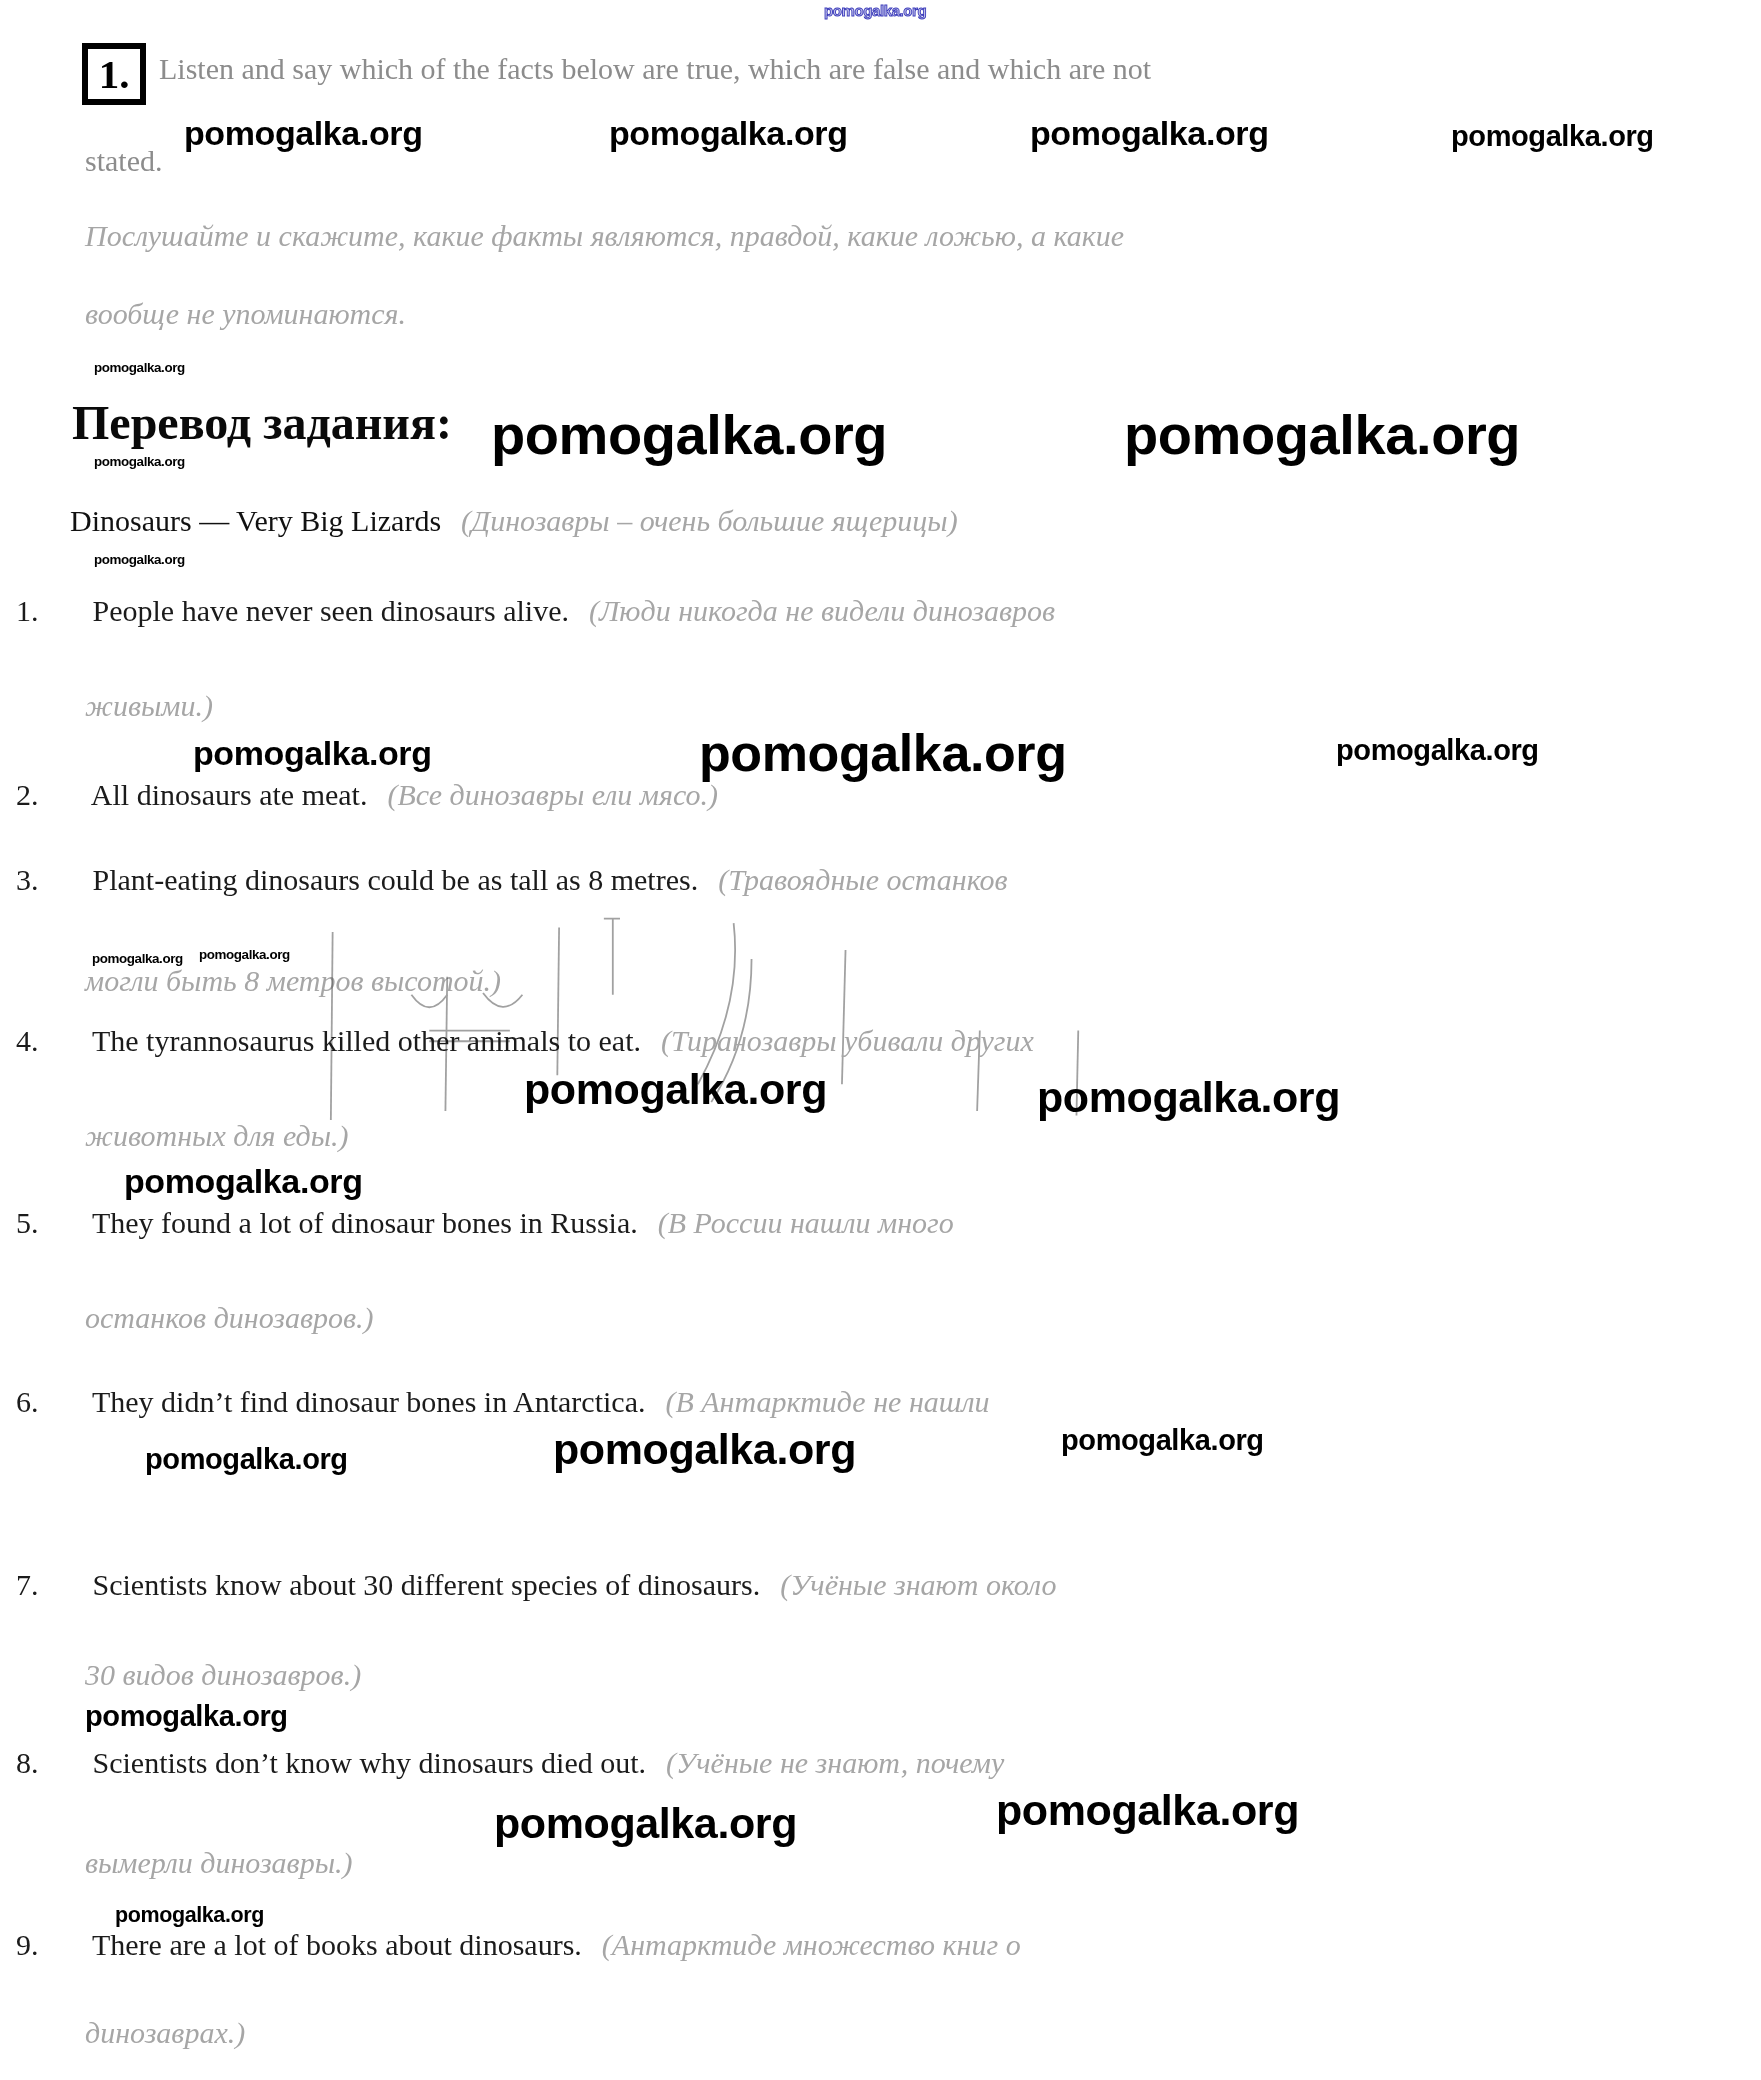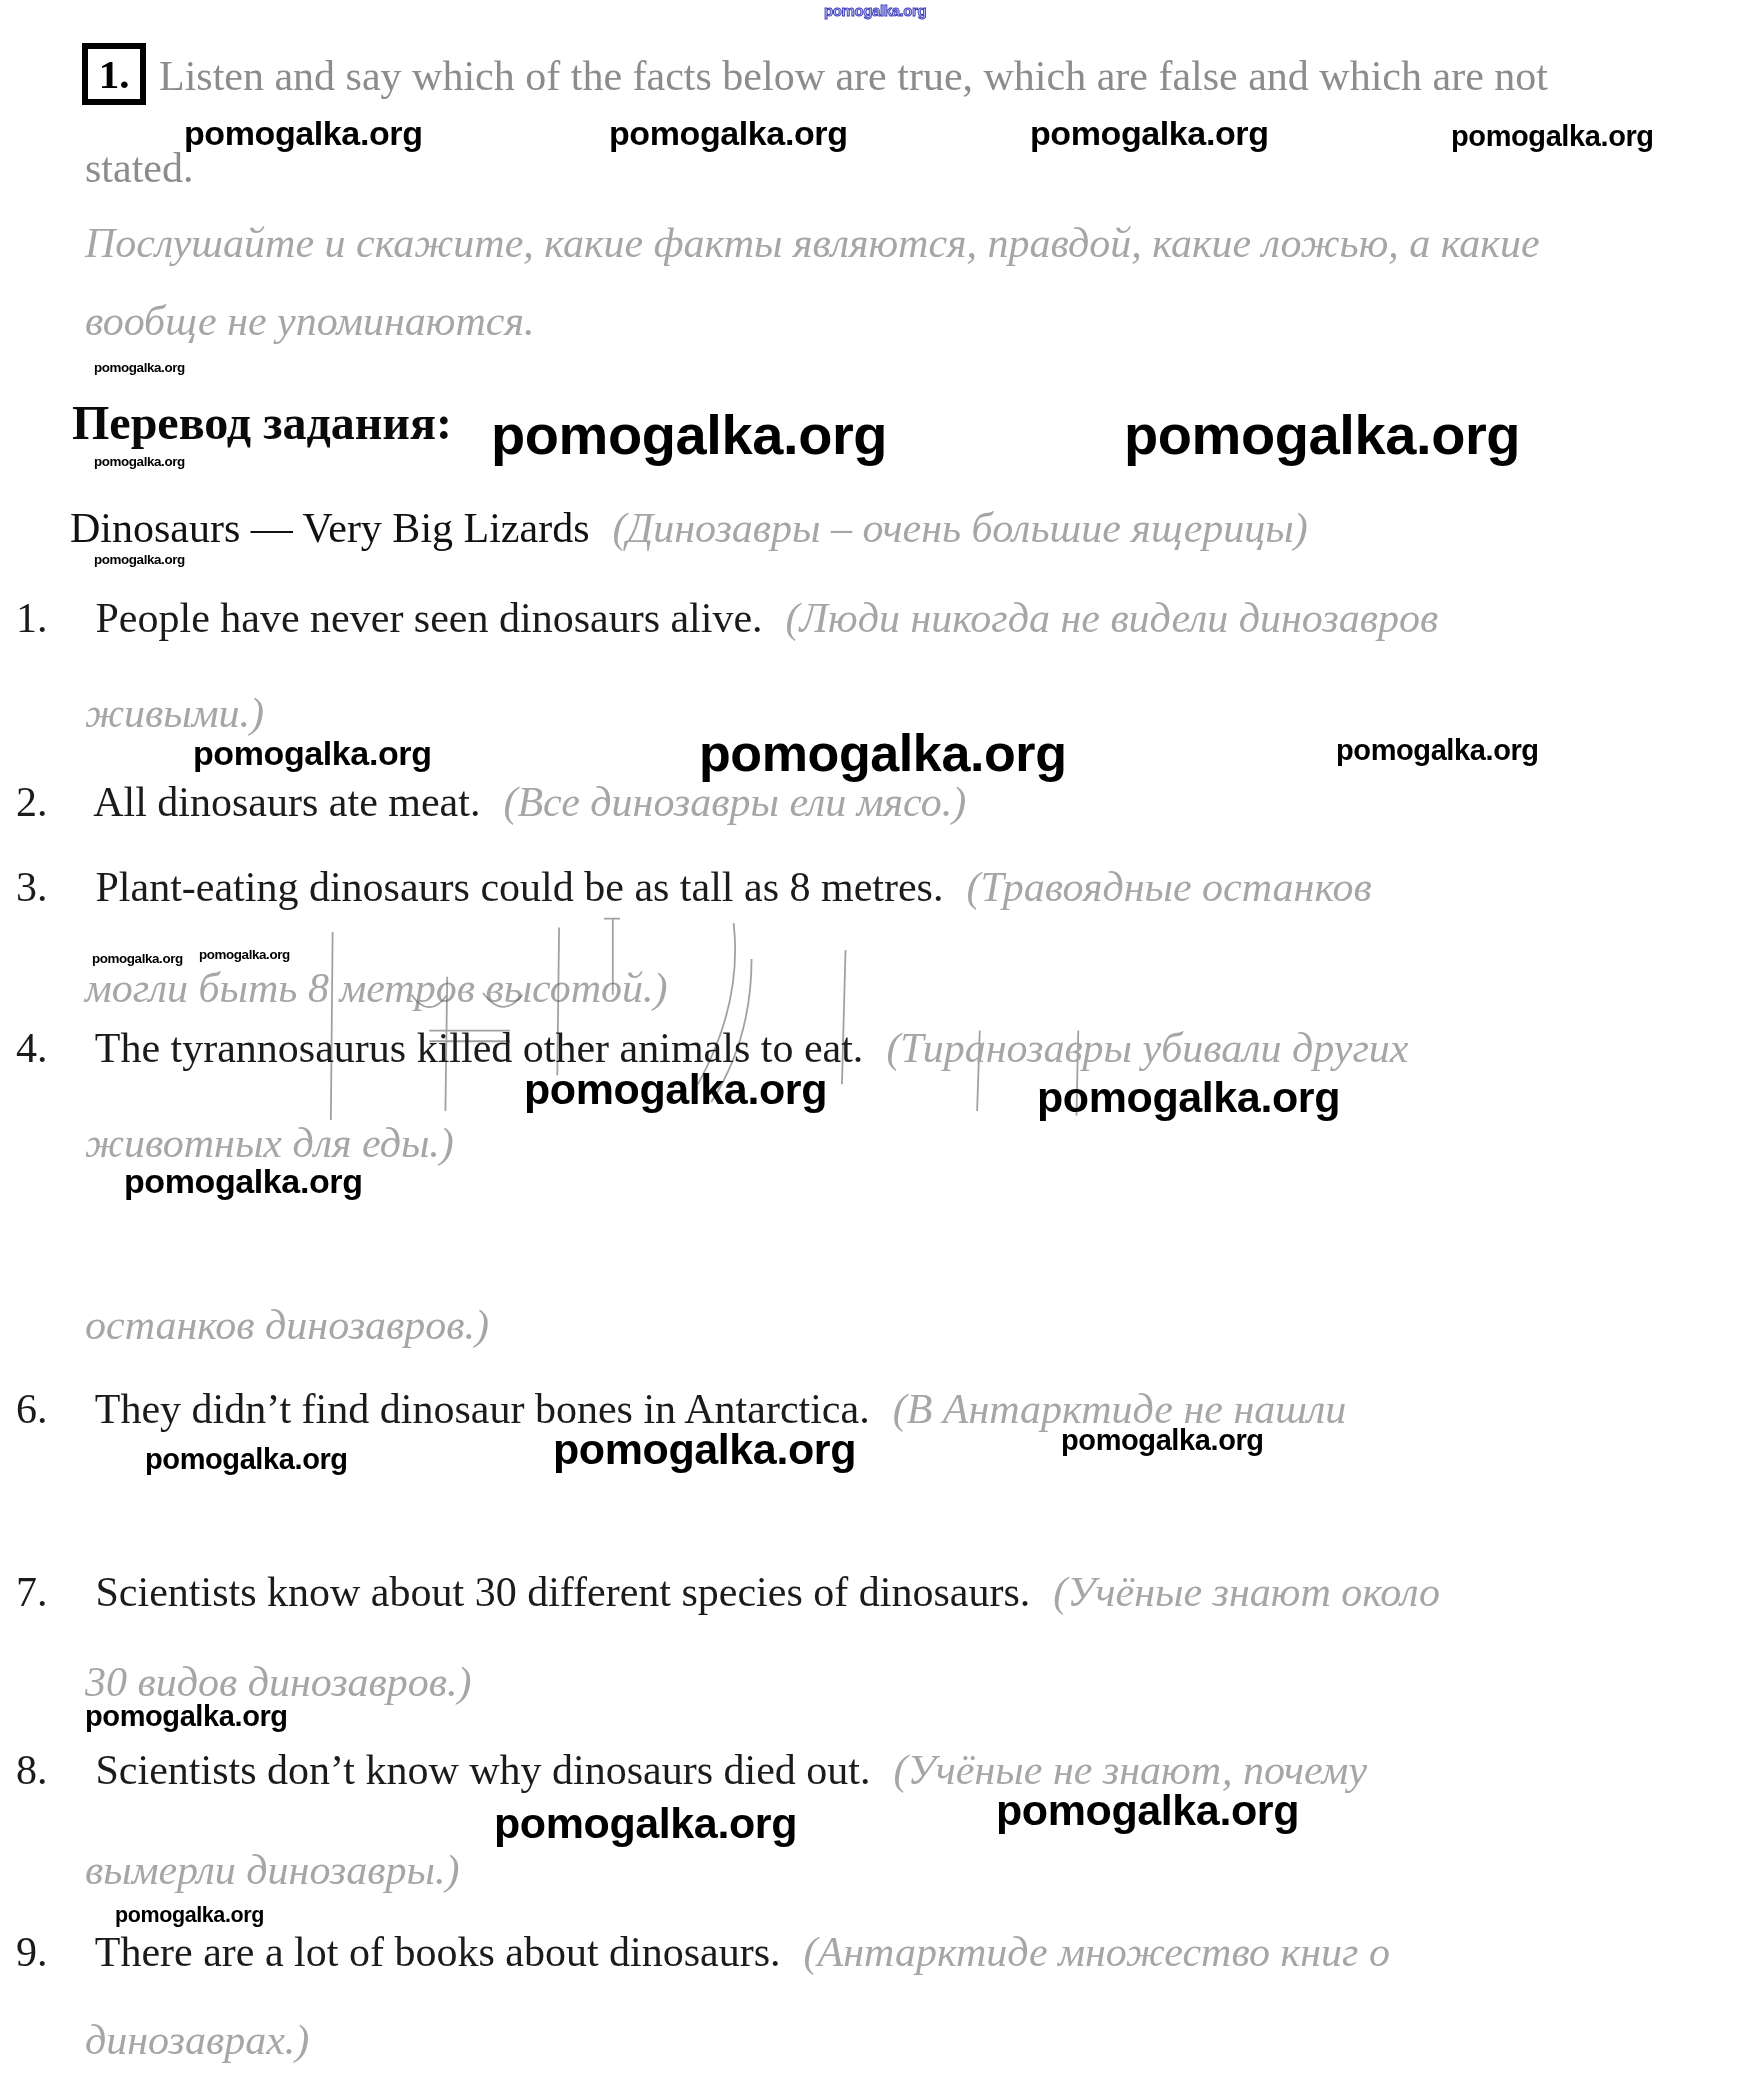--- a/index.html
+++ b/index.html
@@ -7,21 +7,21 @@
     position:relative;
     width:1762px;
     height:2080px;
     background:#ffffff;
     overflow:hidden;
     font-family:"Liberation Serif", serif;
   }
   .line{
     position:absolute;
     white-space:nowrap;
-    font-size:42px;
+    font-size:30px;
     line-height:1.2;
     color:#1b1b1b;
   }
   .num{
     display:inline-block;
     width:69px;
     color:#1b1b1b;
   }
   .en{color:#1b1b1b;}
   .gray-en{color:#8c8c8c;}
@@ -164,20 +164,25 @@
   <div class="line" style="left:16px;top:1023px;">
     <span class="num">4.</span>
     <span class="en">The tyrannosaurus killed other animals to eat.</span>
     <span class="ru">(Тиранозавры убивали других</span>
   </div>
   <div class="wm wm48" style="left:524px;top:1068px;">pomogalka.org</div>
   <div class="wm wm48" style="left:1037px;top:1076px;">pomogalka.org</div>
   <div class="line ru-italic" style="left:85px;top:1118px;">животных для еды.)</div>
   <div class="wm wm38" style="left:124px;top:1164px;">pomogalka.org</div>
 
+  <div class="line" style="left:16px;top:1205px;">
+    <span class="num">5.</span>
+    <span class="en">They found a lot of dinosaur bones in Russia.</span>
+    <span class="ru">(В России нашли много</span>
+  </div>
   <div class="line ru-italic" style="left:85px;top:1300px;">останков динозавров.)</div>
 
   <div class="line" style="left:16px;top:1384px;">
     <span class="num">6.</span>
     <span class="en">They didn’t find dinosaur bones in Antarctica.</span>
     <span class="ru">(В Антарктиде не нашли</span>
   </div>
   <div class="wm wm48" style="left:553px;top:1428px;">pomogalka.org</div>
   <div class="wm wm32" style="left:1061px;top:1426px;">pomogalka.org</div>
   <div class="wm wm32" style="left:145px;top:1445px;">pomogalka.org</div>

